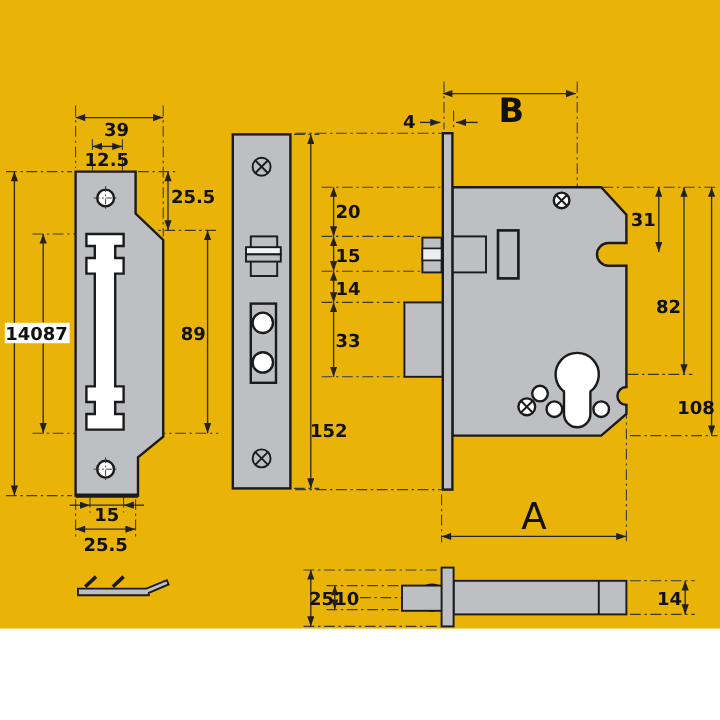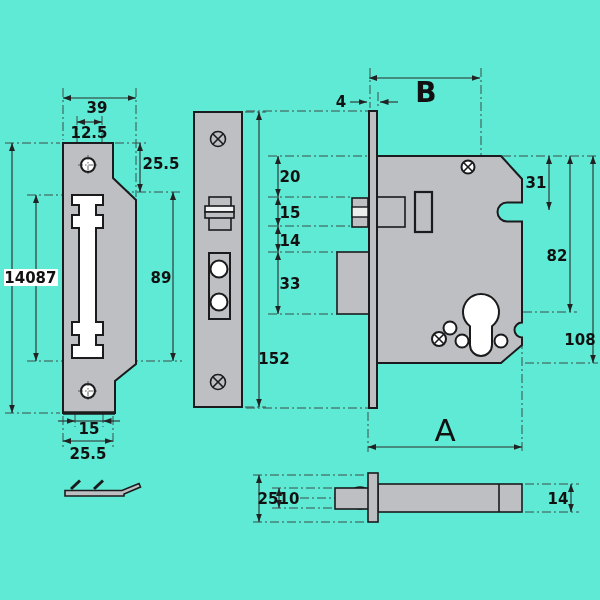--- a/index.html
+++ b/index.html
@@ -1,16 +1,16 @@
 <!DOCTYPE html>
 <html><head>
 <meta charset="utf-8">
 <style>
   html,body{margin:0;padding:0;background:#fff;}
-  .canvas{width:600px;height:600px;position:relative;background:#5eead4;overflow:hidden;}
+  .canvas{width:600px;height:524px;position:relative;background:#eab308;overflow:hidden;}
   svg{display:block;}
   .shape{fill:#bdbfc2;stroke:#1b1b1d;stroke-width:2;stroke-linejoin:miter;}
   .shape-thin{fill:#bdbfc2;stroke:#1b1b1d;stroke-width:1.6;}
   .white{fill:#ffffff;stroke:#1b1b1d;stroke-width:2;}
   .edge{stroke:#1b1b1d;stroke-width:1.6;fill:none;}
   .dim{stroke:#2a2a2a;stroke-width:1.1;fill:none;}
   .cl{stroke:#3a3a3a;stroke-width:0.9;fill:none;stroke-dasharray:9 3 2 3;}
   .clf{stroke:#3a3a3a;stroke-width:0.8;fill:none;stroke-dasharray:5 2 1.5 2;}
   .lbl{font:700 15px "DejaVu Sans",sans-serif;fill:#111;}
   .lblBig{font:700 28px "DejaVu Sans",sans-serif;fill:#111;}

